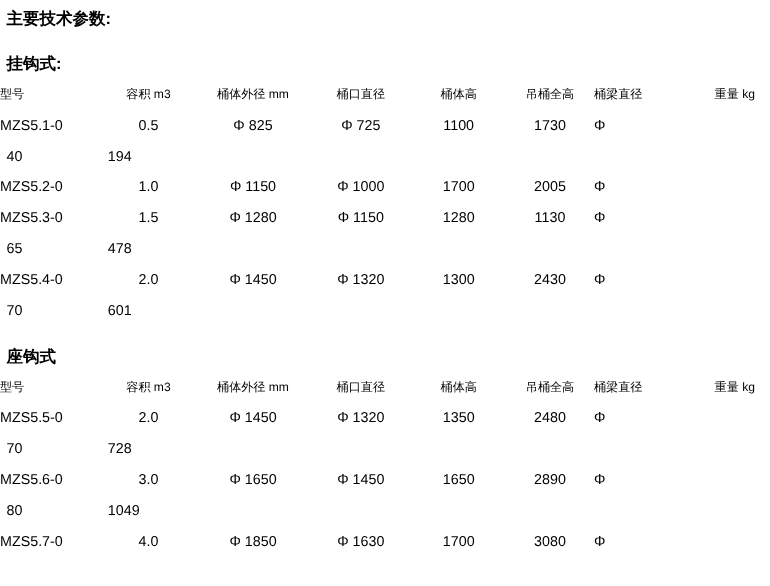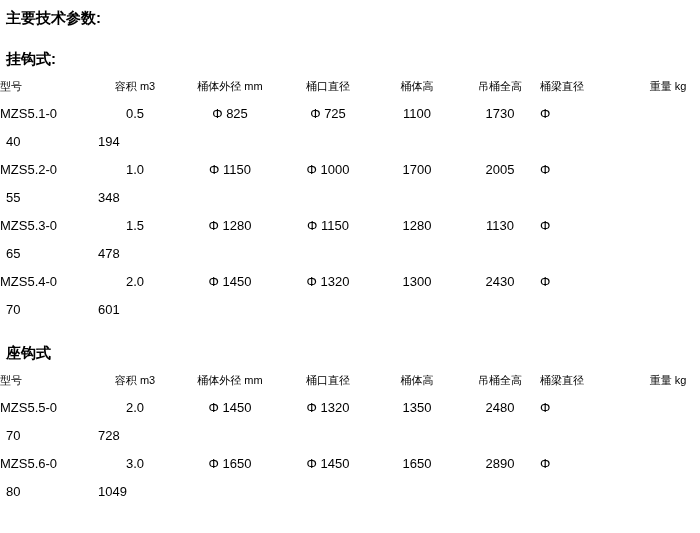--- a/index.html
+++ b/index.html
@@ -112,30 +112,20 @@
       <tr>
         <td class="c-model">MZS5.2-0</td>
         <td class="c-vol">1.0</td>
         <td class="c-outer">Φ 1150</td>
         <td class="c-mouth">Φ 1000</td>
         <td class="c-height">1700</td>
         <td class="c-total">2005</td>
         <td class="c-beam">Φ</td>
         <td class="c-weight"></td>
       </tr>
-      <tr class="cont">
-        <td class="c-model">55</td>
-        <td class="c-vol">348</td>
-        <td class="c-outer"></td>
-        <td class="c-mouth"></td>
-        <td class="c-height"></td>
-        <td class="c-total"></td>
-        <td class="c-beam"></td>
-        <td class="c-weight"></td>
-      </tr>
 
       <tr>
         <td class="c-model">MZS5.3-0</td>
         <td class="c-vol">1.5</td>
         <td class="c-outer">Φ 1280</td>
         <td class="c-mouth">Φ 1150</td>
         <td class="c-height">1280</td>
         <td class="c-total">1130</td>
         <td class="c-beam">Φ</td>
         <td class="c-weight"></td>
@@ -225,17 +215,27 @@
         <td class="c-model">80</td>
         <td class="c-vol">1049</td>
         <td class="c-outer"></td>
         <td class="c-mouth"></td>
         <td class="c-height"></td>
         <td class="c-total"></td>
         <td class="c-beam"></td>
         <td class="c-weight"></td>
       </tr>
 
+      <tr>
+        <td class="c-model">MZS5.7-0</td>
+        <td class="c-vol">4.0</td>
+        <td class="c-outer">Φ 1850</td>
+        <td class="c-mouth">Φ 1630</td>
+        <td class="c-height">1700</td>
+        <td class="c-total">3080</td>
+        <td class="c-beam">Φ</td>
+        <td class="c-weight"></td>
+      </tr>
 
     </tbody>
   </table>
 
 </div>
 
 </body></html>

